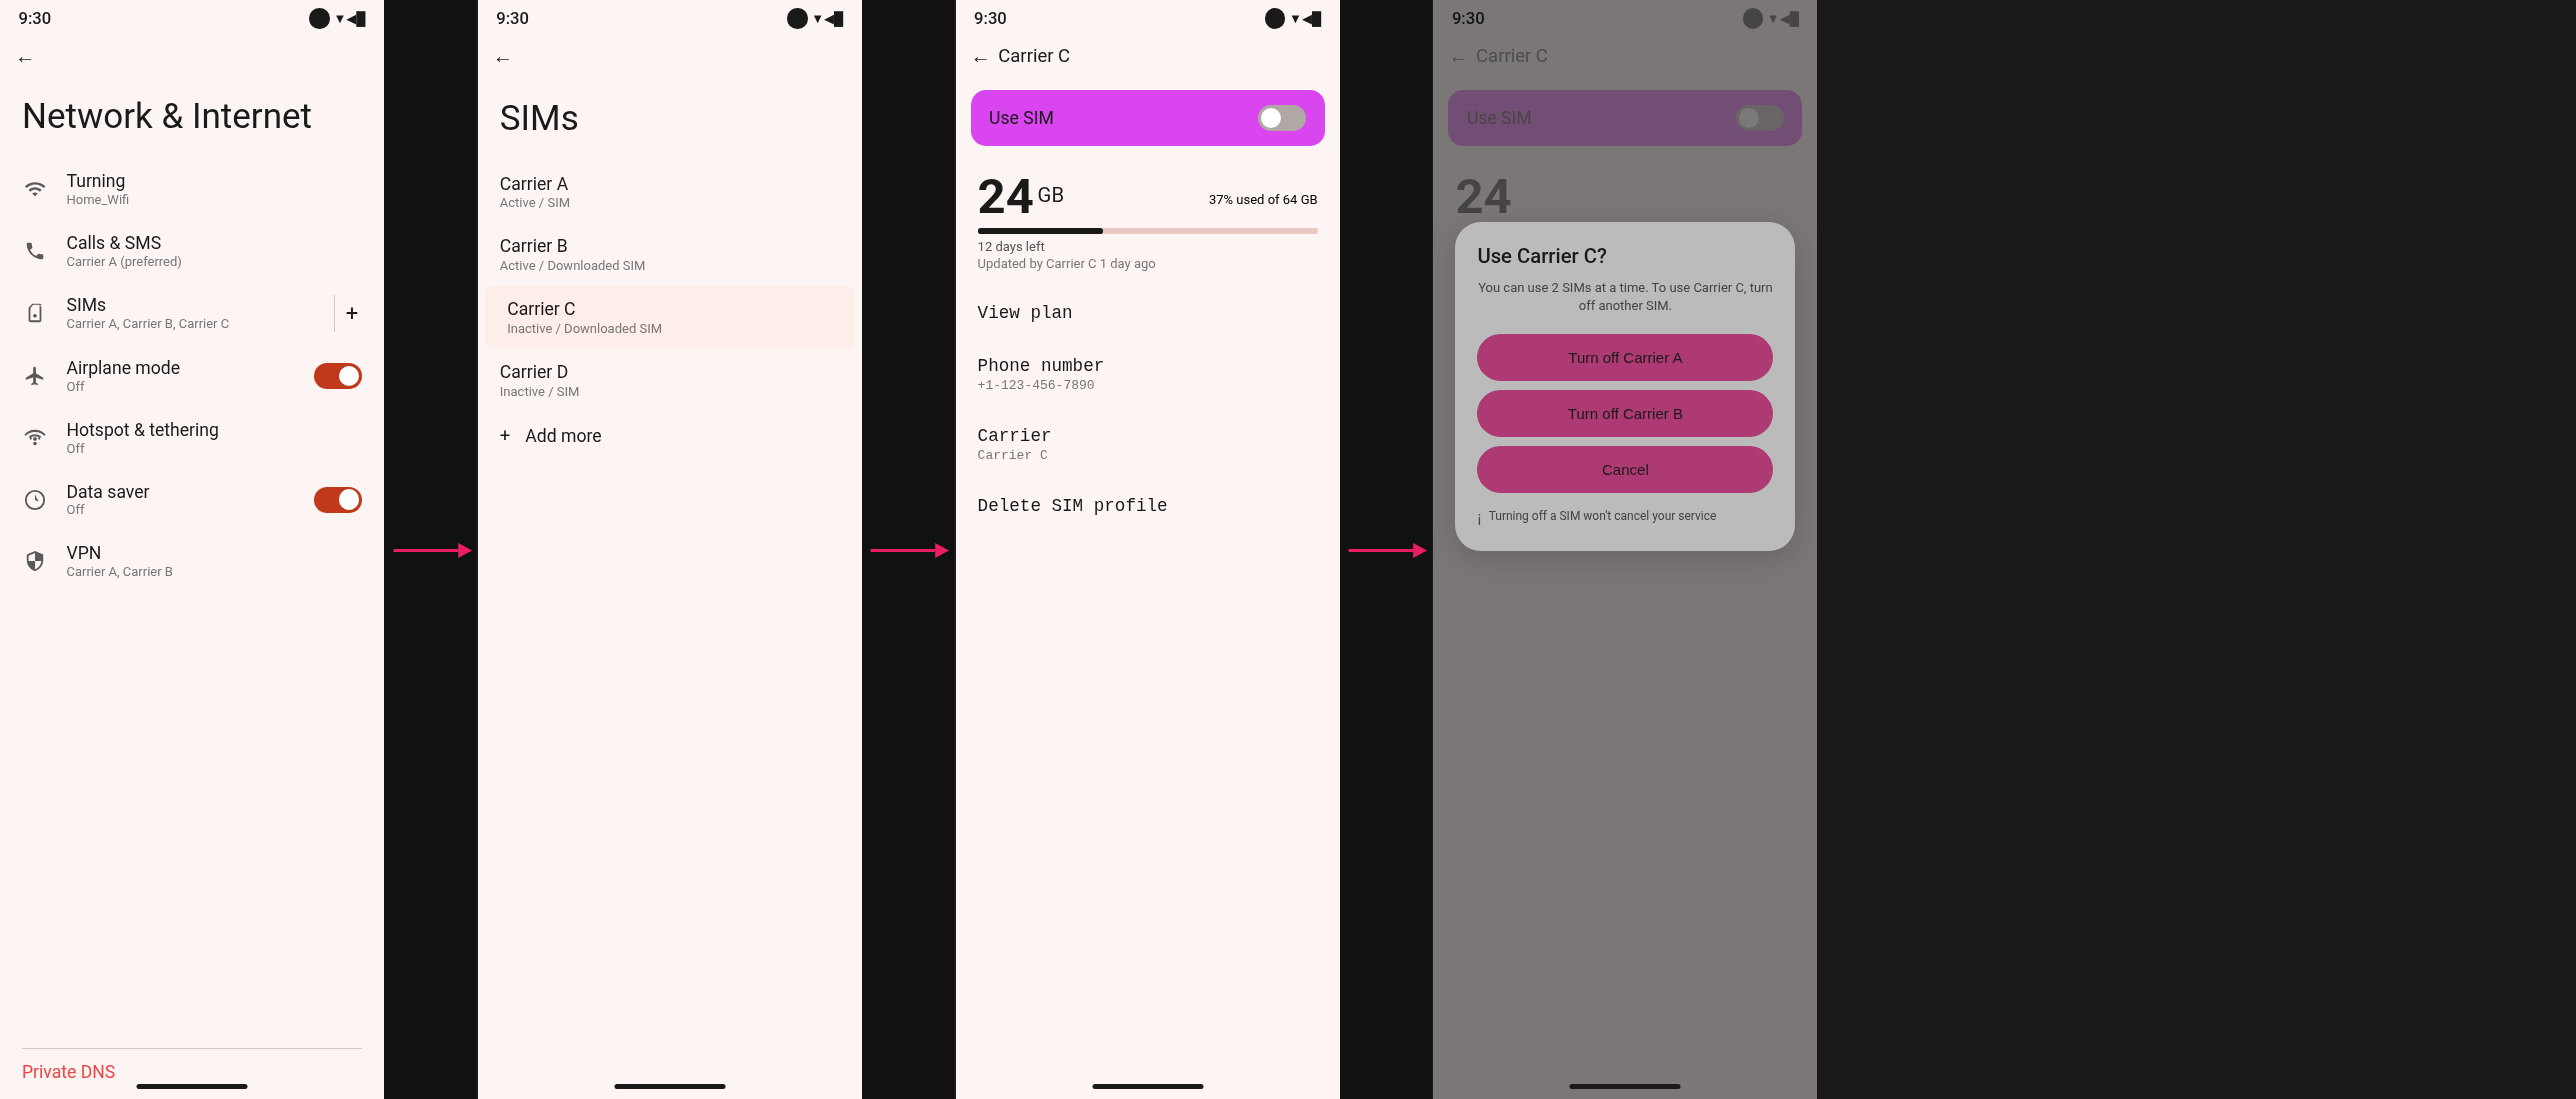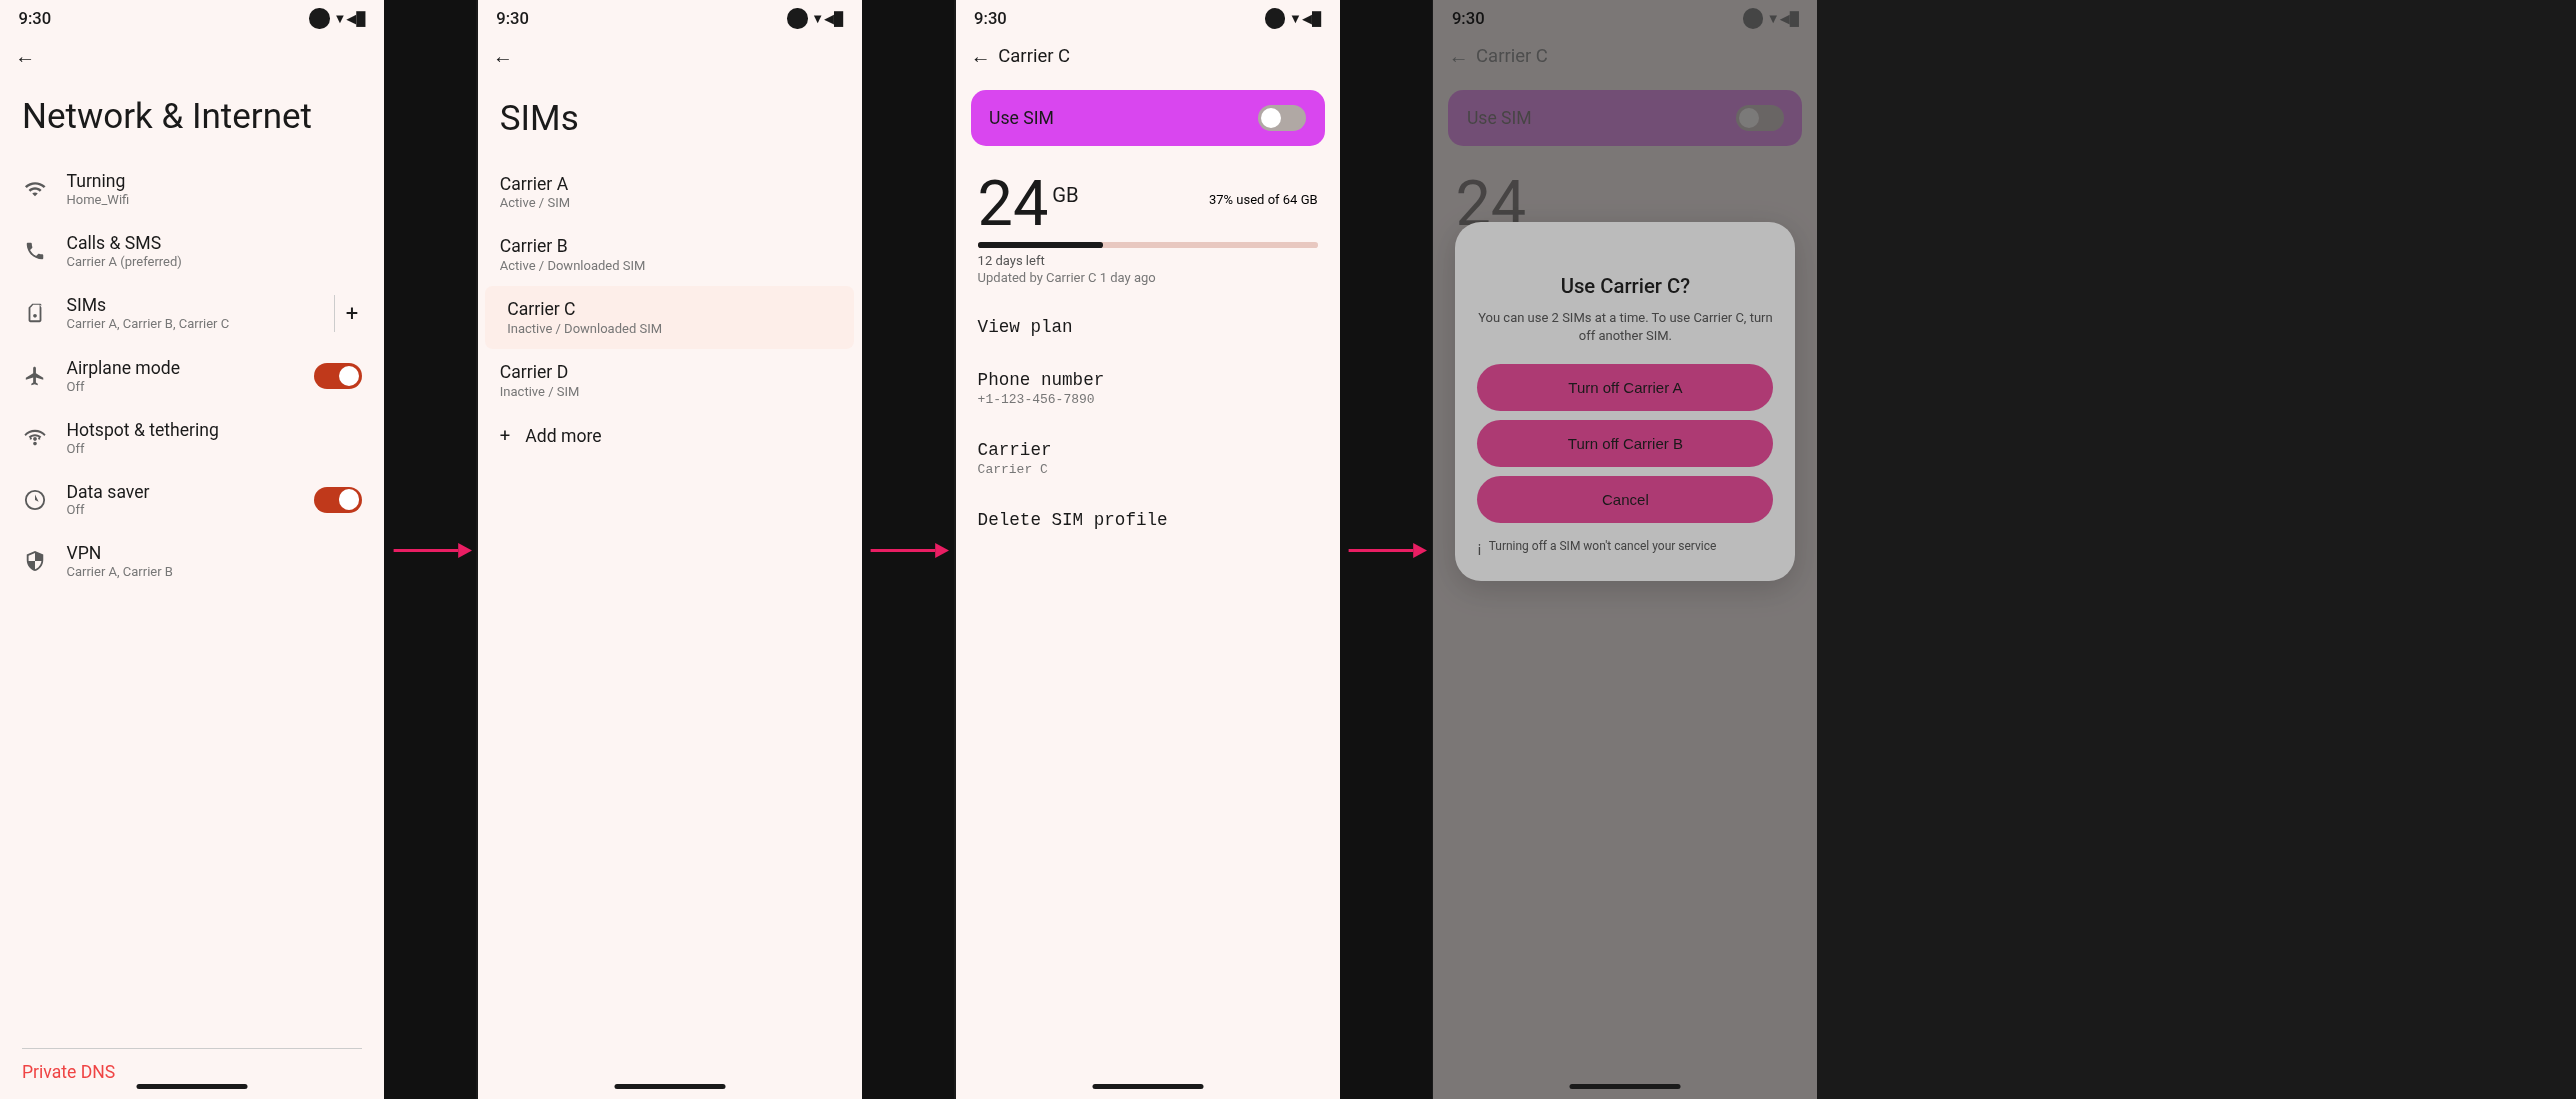--- a/index.html
+++ b/index.html
@@ -213,22 +213,22 @@
       width: 20.3px;
       height: 20.3px;
       background: white;
       border-radius: 50%;
     }
 
     .data-section {
       padding: 15px 22px;
     }
     .data-number {
-      font-size: 63px;
-      font-weight: 400;
+      font-size: 49px;
+      font-weight: 700;
       color: #1a1a1a;
       line-height: 1;
       display: inline;
     }
     .data-unit {
       font-size: 20.3px;
       font-weight: 400;
       color: #1a1a1a;
       vertical-align: top;
       margin-top: 11px;
@@ -289,23 +289,22 @@
       background: white;
       border-radius: 26px;
       padding: 22px;
       z-index: 10;
       box-shadow: 0 7.4px 30px rgba(0,0,0,0.18);
     }
     .dialog-title {
       font-size: 20.3px;
       font-weight: 500;
       color: #1a1a1a;
-      text-align: center;
+      text-align: left;
       margin-bottom: 11px;
-      margin-top: 30px;
     }
     .dialog-desc {
       font-size: 13px;
       color: #555;
       text-align: center;
       margin-bottom: 18.5px;
       line-height: 1.4;
     }
     .dialog-btn {
       width: 100%;

